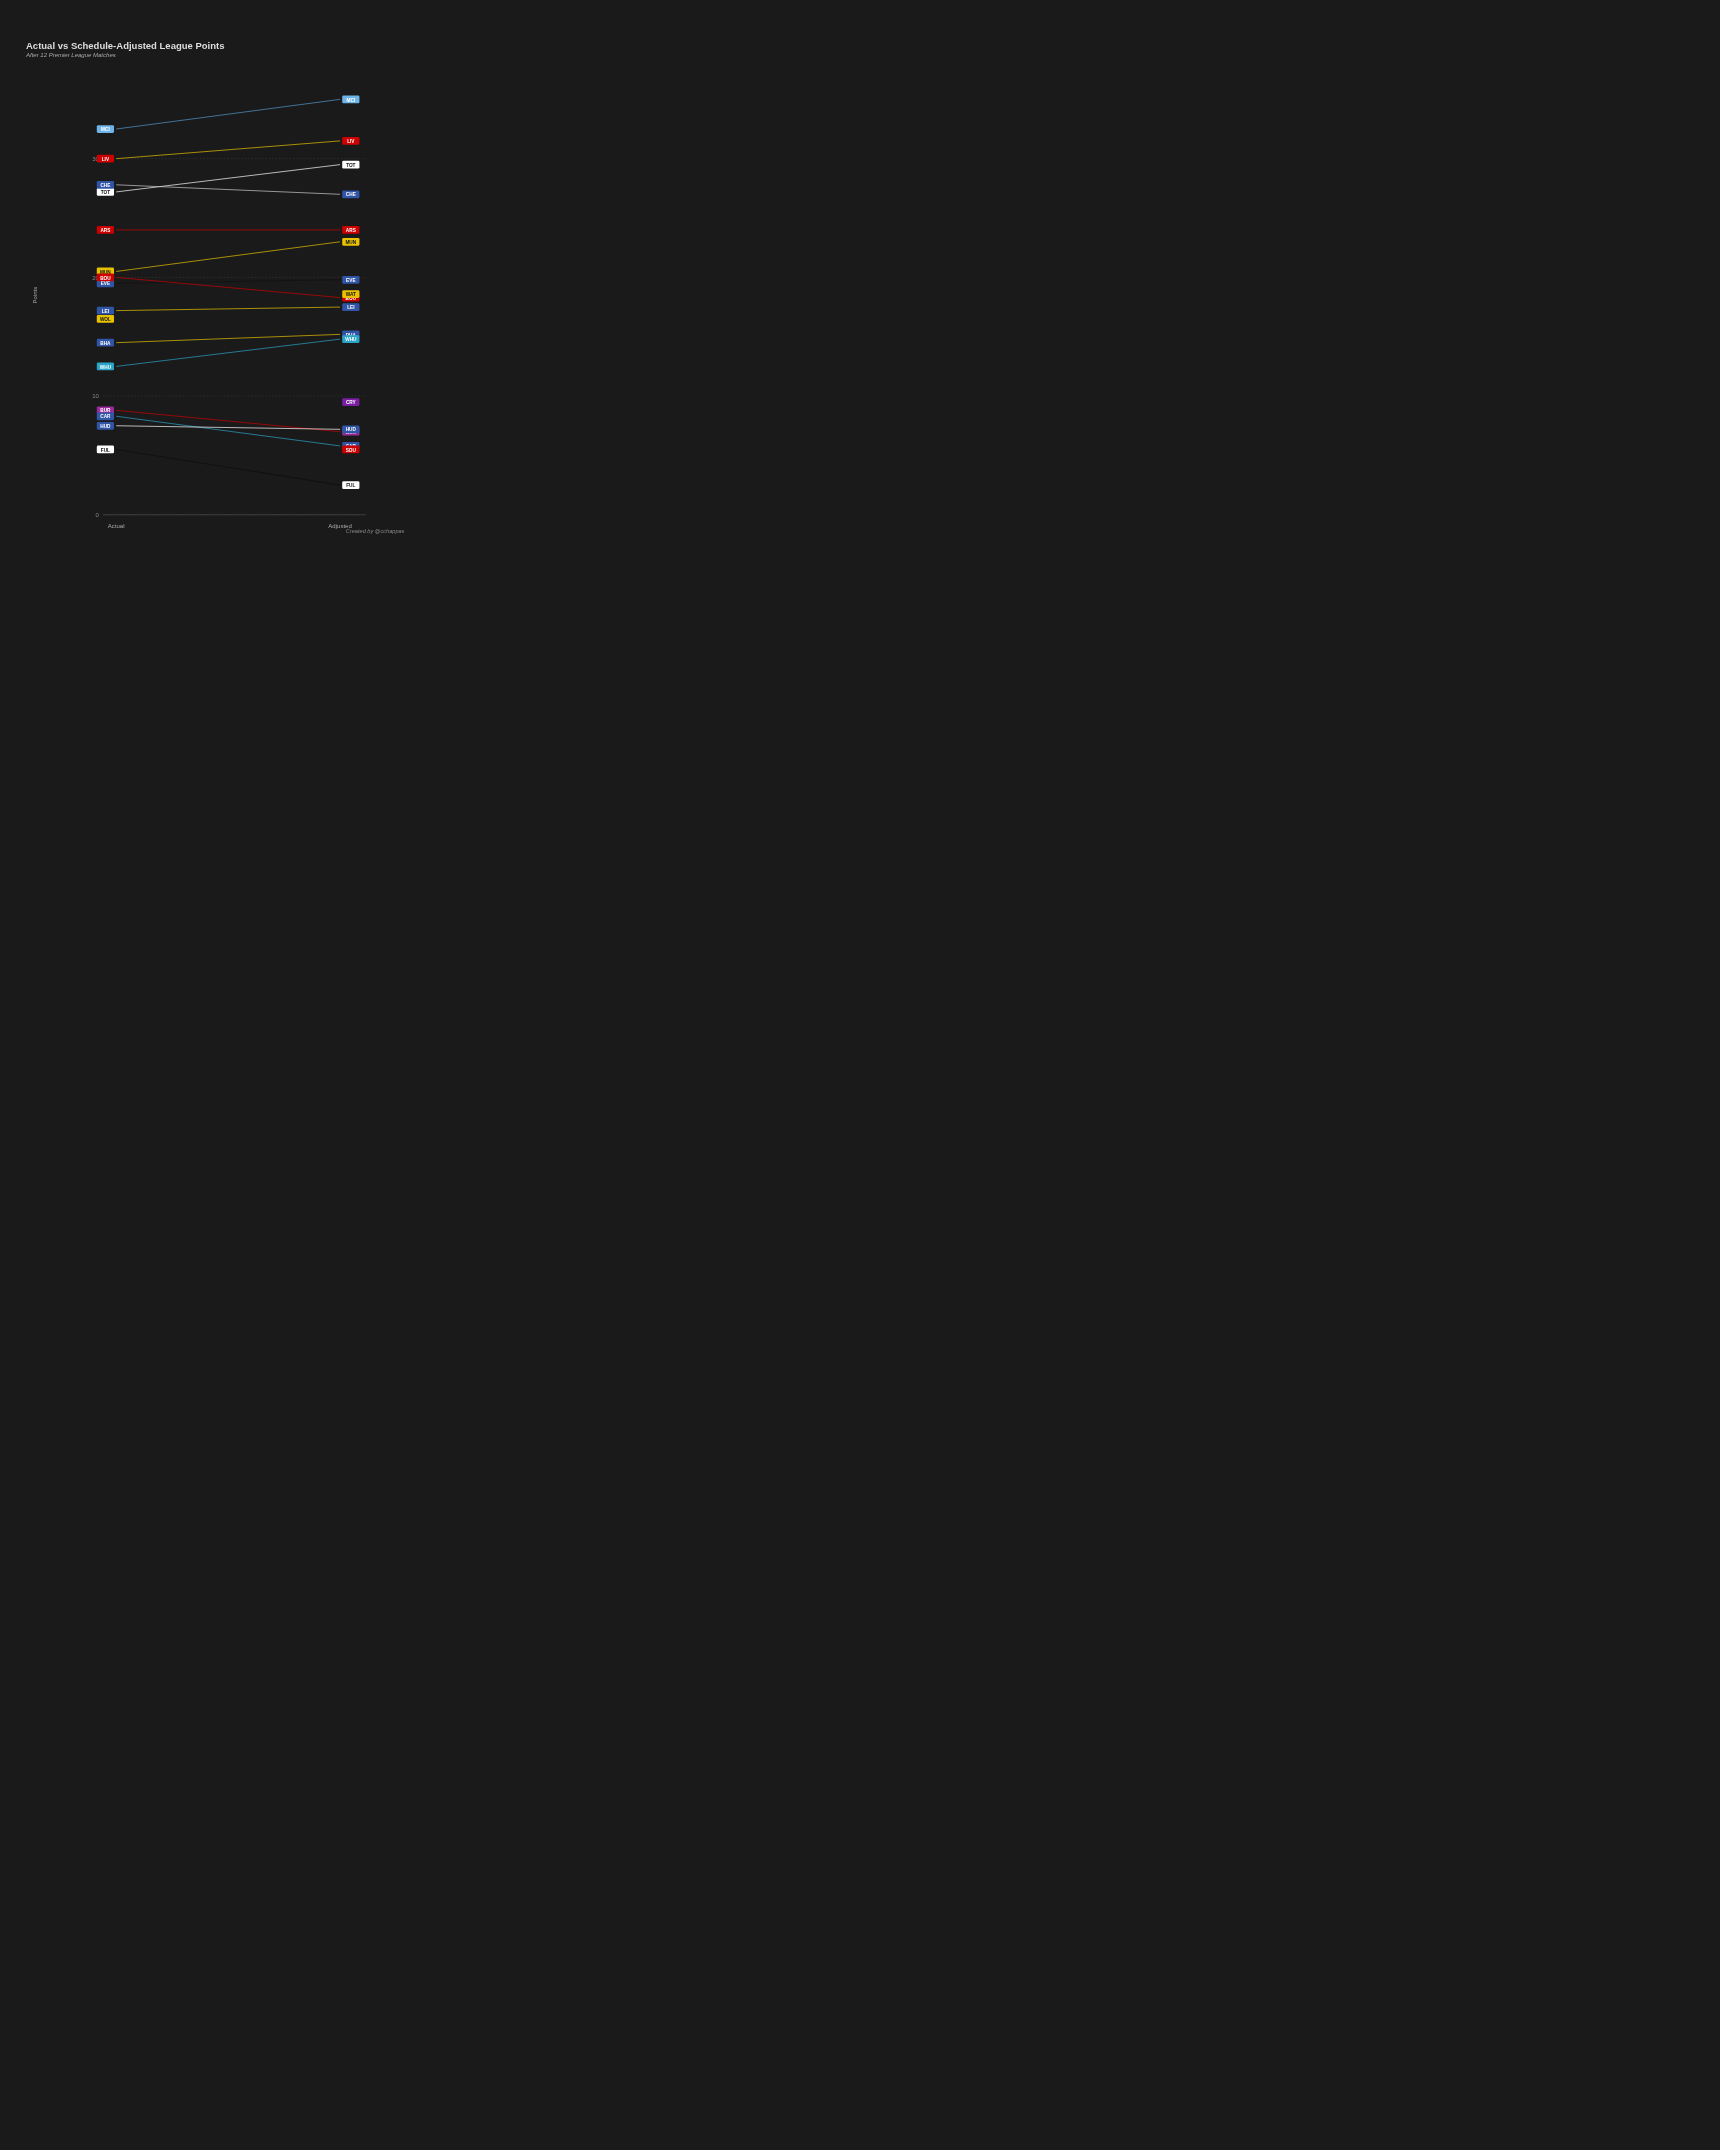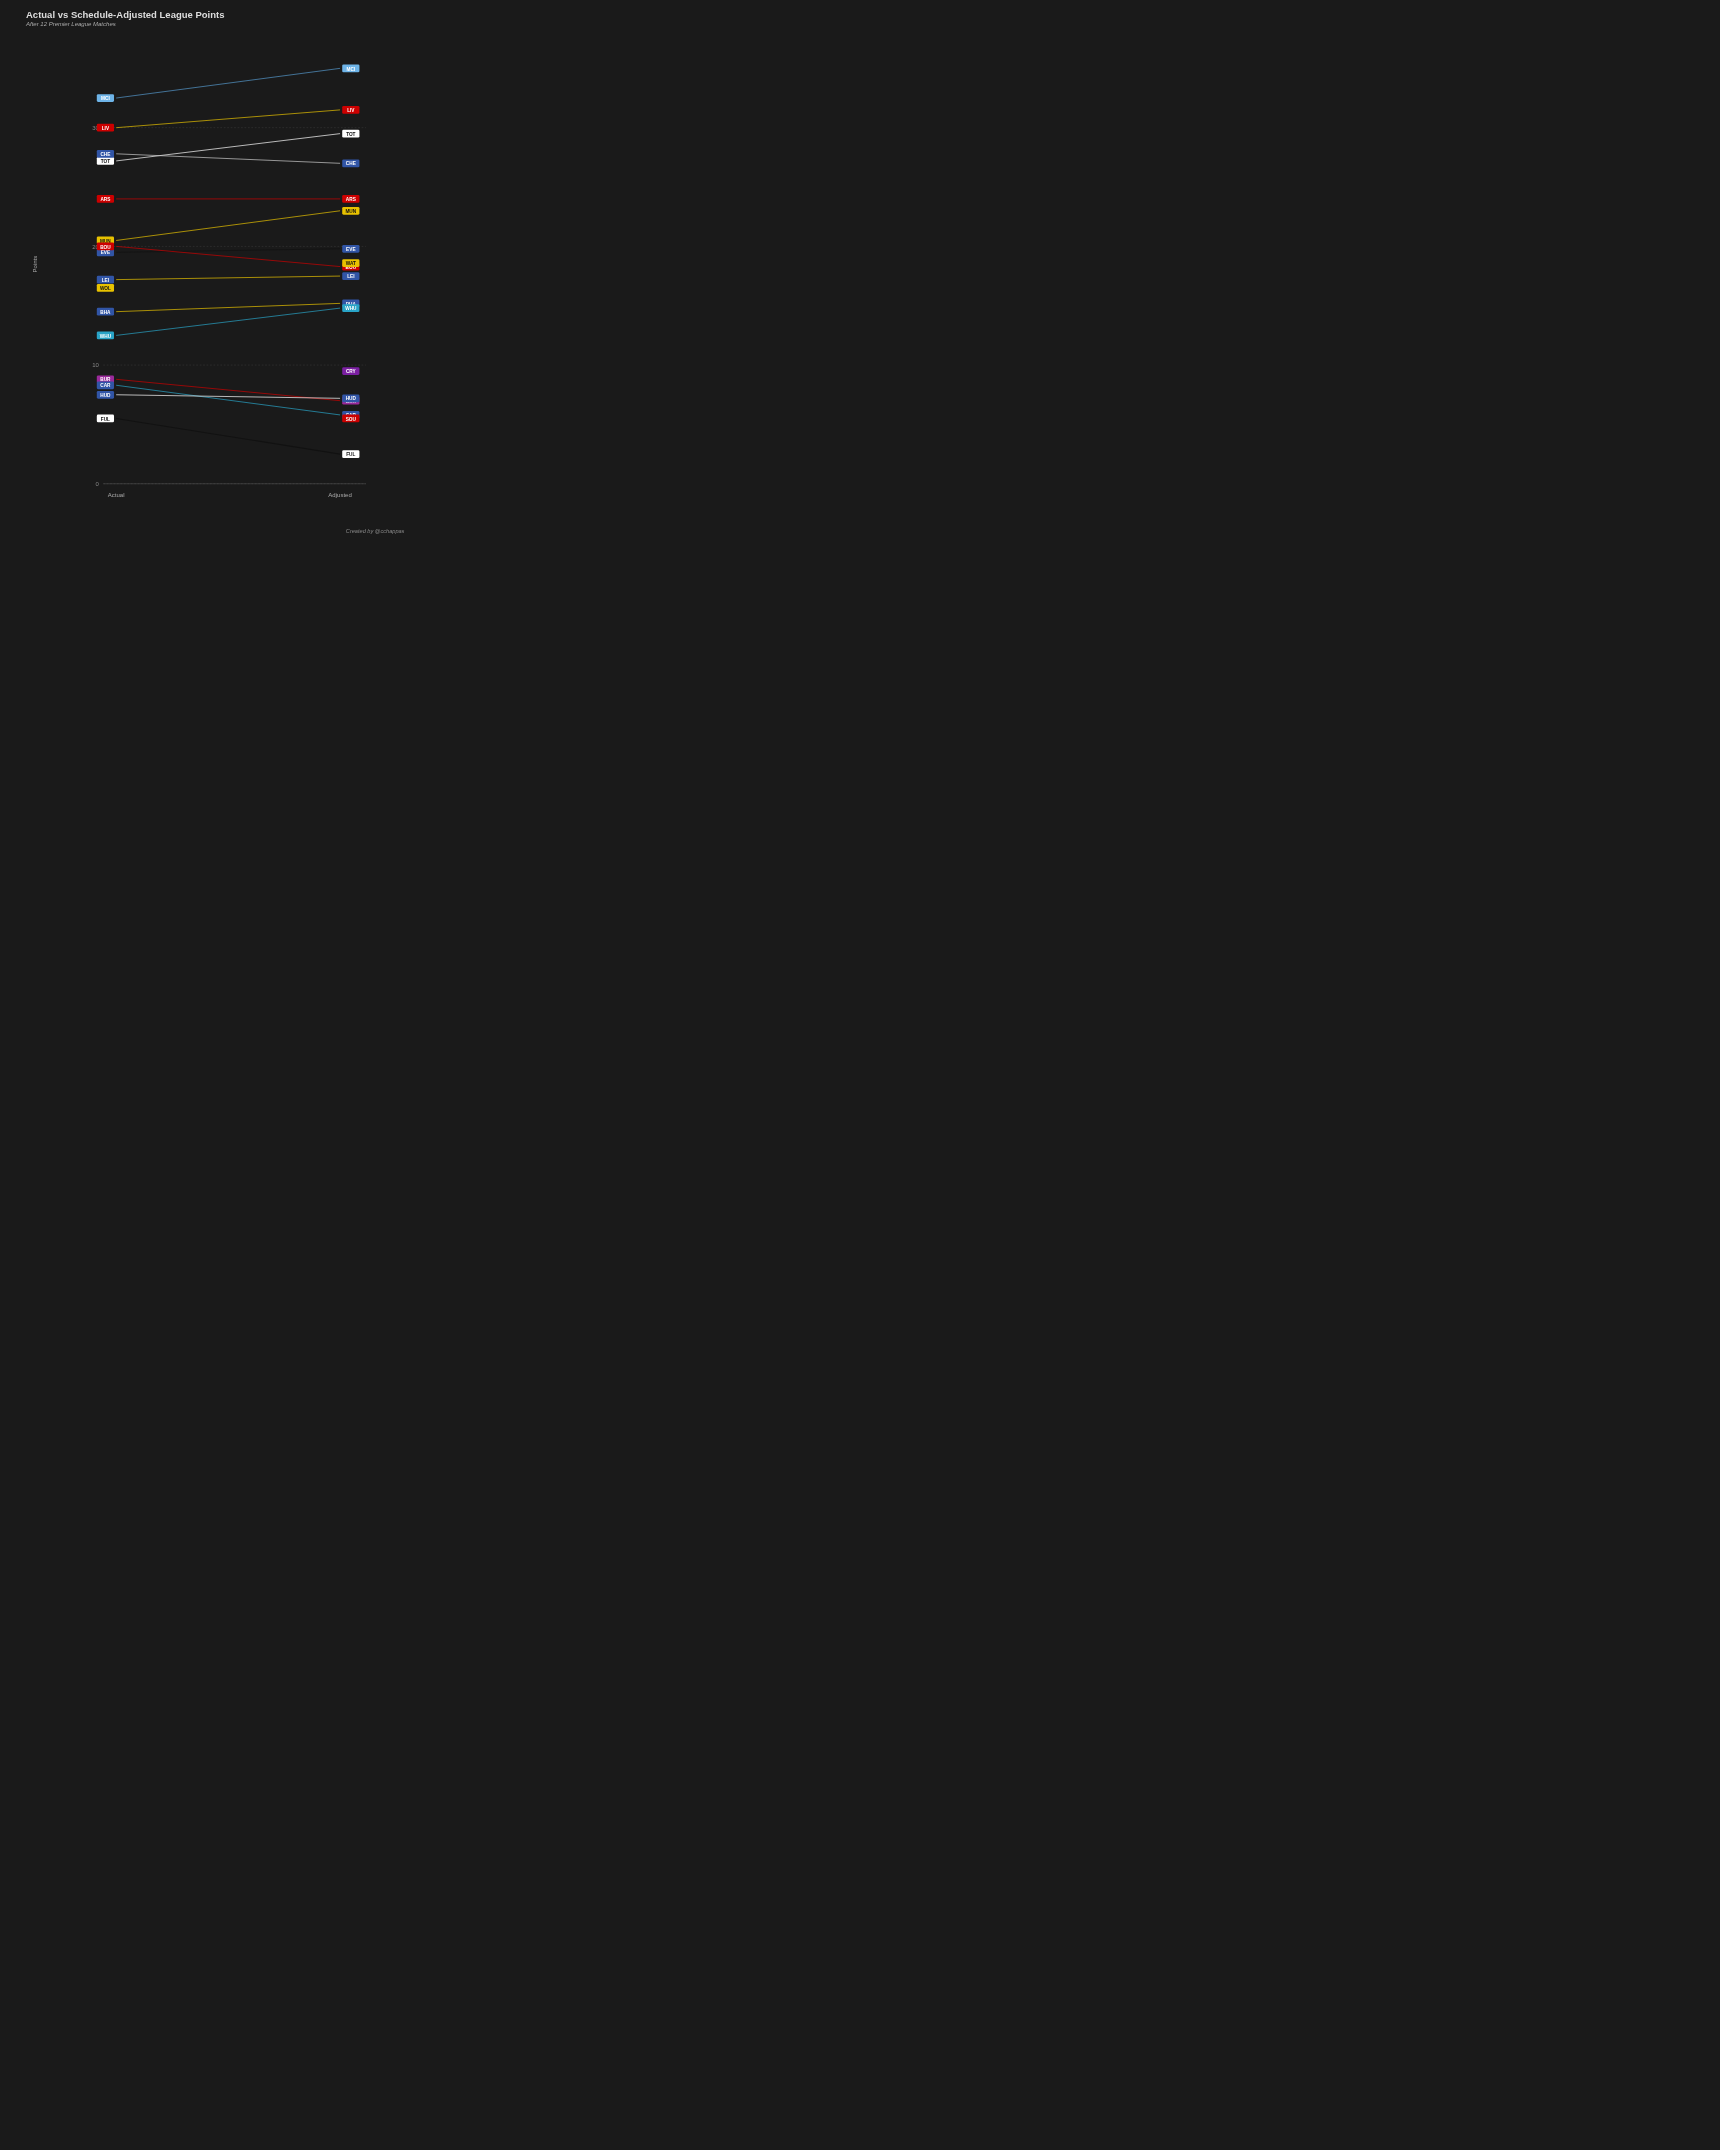--- a/index.html
+++ b/index.html
@@ -14,20 +14,21 @@
       position: relative;
       width: 413px;
       height: 538px;
       padding: 8.6px 8.6px 34px 26px;
     }
     .title {
       font-size: 9.5px;
       color: #ddd;
       font-weight: bold;
       margin-bottom: 1.7px;
+      margin-top: 31px;
     }
     .subtitle {
       font-size: 6px;
       color: #aaa;
       font-style: italic;
       margin-bottom: 8.6px;
     }
     .plot-area {
       position: relative;
       width: 100%;

